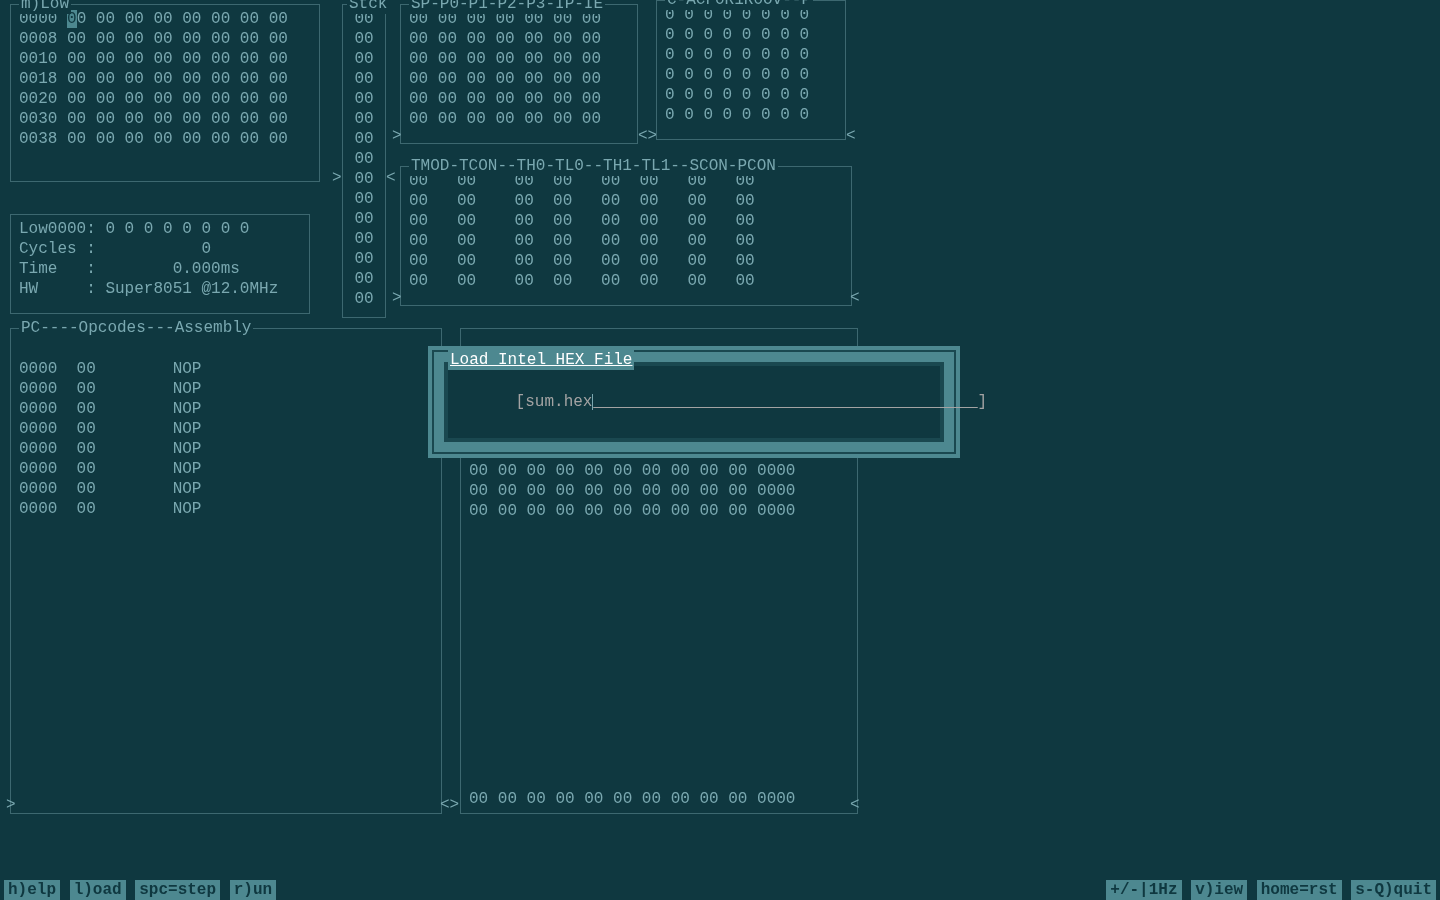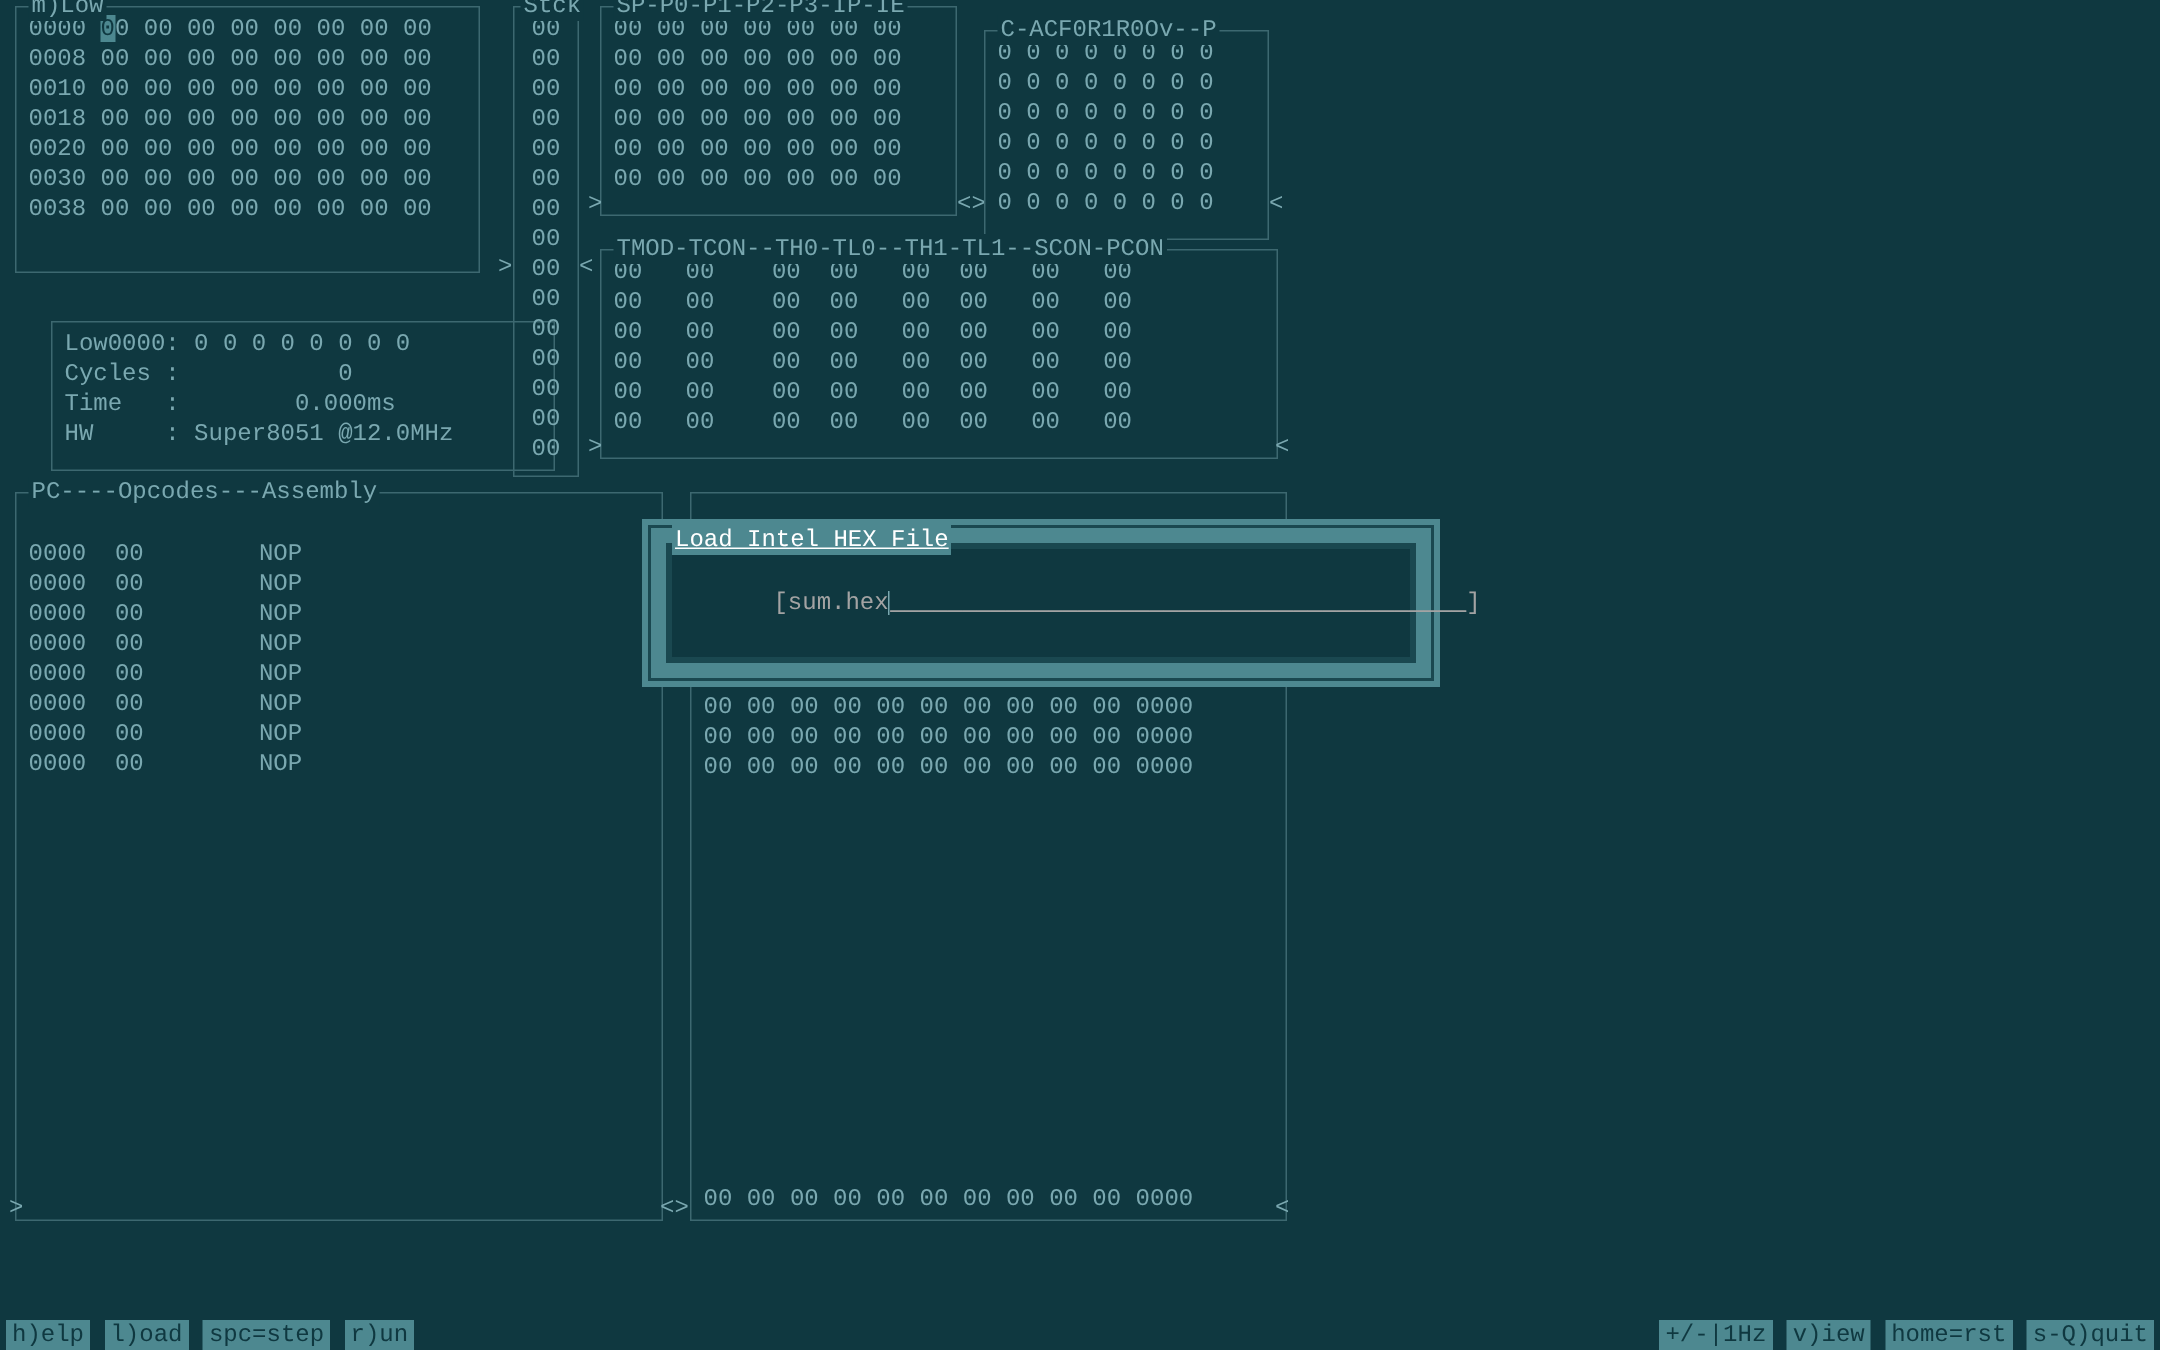--- a/index.html
+++ b/index.html
@@ -32,21 +32,21 @@
   .marker { position: absolute; white-space: pre; }
   .bottom-bar {
     position: absolute;
     bottom: 0;
     left: 0;
     right: 0;
     display: flex;
     gap: 0;
     white-space: pre;
   }
-  .btn { background: #4d8890; color: #0f3840; padding: 0 4px; }
+  .btn { background: #4d8890; color: #0f3840; padding: 0 4px; font-weight: bold; }
   .spacer { flex: 1; }
   .dialog {
     position: absolute;
     background: #4d8890;
     z-index: 10;
   }
   .dialog-inner {
     border: 2px solid #1a4850;
     margin: 4px;
     background: #4d8890;
@@ -80,21 +80,21 @@
       <div class="row">0000 <span class="hl">0</span>0 00 00 00 00 00 00 00</div>
       <div class="row">0008 00 00 00 00 00 00 00 00</div>
       <div class="row">0010 00 00 00 00 00 00 00 00</div>
       <div class="row">0018 00 00 00 00 00 00 00 00</div>
       <div class="row">0020 00 00 00 00 00 00 00 00</div>
       <div class="row">0030 00 00 00 00 00 00 00 00</div>
       <div class="row">0038 00 00 00 00 00 00 00 00</div>
     </div>
 </div>
 
-<div class="panel" style="top:214px; left:10px; width:336px; height:100px;margin-left:24px;">
+<div class="panel" style="top:214px; left:10px; width:300px; height:100px;">
   <div class="row">Low0000: 0 0 0 0 0 0 0 0</div>
   <div class="row">Cycles :           0</div>
   <div class="row">Time   :        0.000ms</div>
   <div class="row">HW     : Super8051 @12.0MHz</div>
 </div>
 
 <div class="panel" style="top:4px; left:342px; width:44px; height:314px;">
   <span class="title" style="left:4px;">Stck</span>
   <div id="stack-rows">
       <div class="row" style="text-align: center;">00</div>
@@ -124,21 +124,21 @@
       <div class="row">00 00 00 00 00 00 00</div>
       <div class="row">00 00 00 00 00 00 00</div>
       <div class="row">00 00 00 00 00 00 00</div>
       <div class="row">00 00 00 00 00 00 00</div>
       <div class="row">00 00 00 00 00 00 00</div>
     </div>
 </div>
 <span class="marker" style="top:126px; left:392px;">&gt;</span>
 <span class="marker" style="top:126px; left:638px;">&lt;&gt;</span>
 
-<div class="panel" style="top:20px; left:656px; width:190px; height:140px;">
+<div class="panel" style="top:0; left:656px; width:190px; height:140px;">
   <span class="title">C-ACF0R1R0Ov--P</span>
   <div id="psw-rows">
       <div class="row">0 0 0 0 0 0 0 0</div>
       <div class="row">0 0 0 0 0 0 0 0</div>
       <div class="row">0 0 0 0 0 0 0 0</div>
       <div class="row">0 0 0 0 0 0 0 0</div>
       <div class="row">0 0 0 0 0 0 0 0</div>
       <div class="row">0 0 0 0 0 0 0 0</div>
     </div>
 </div>

